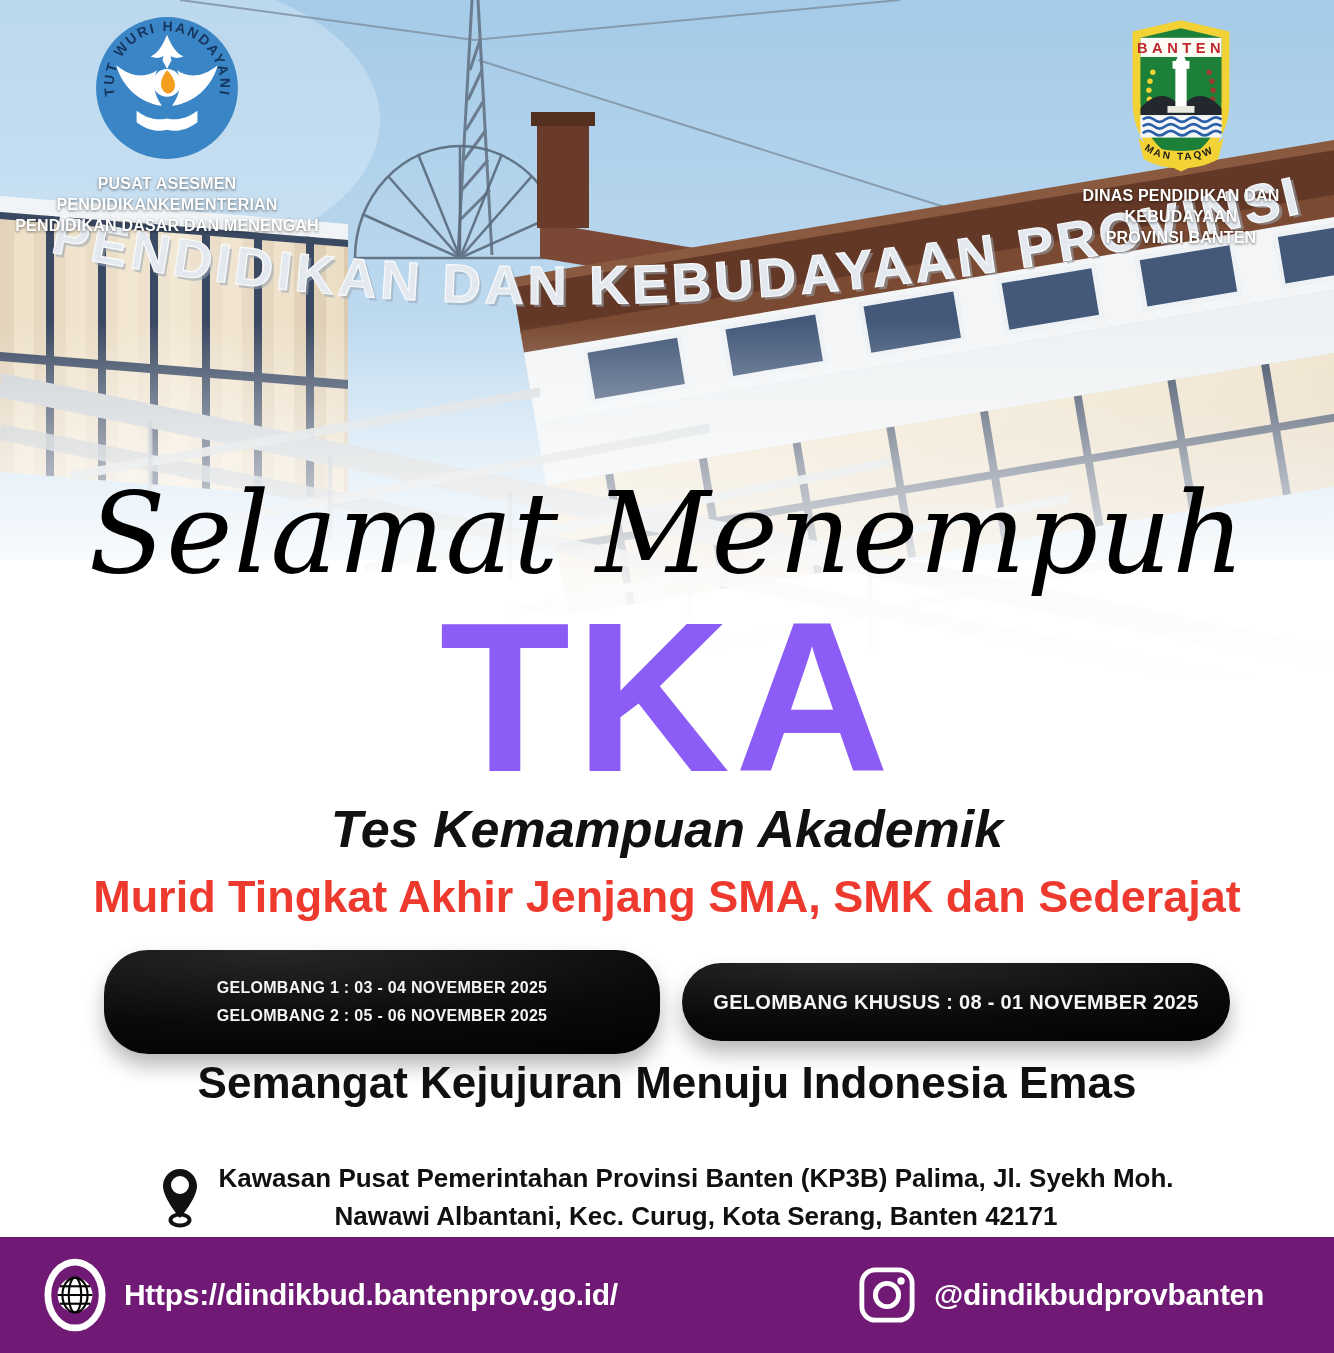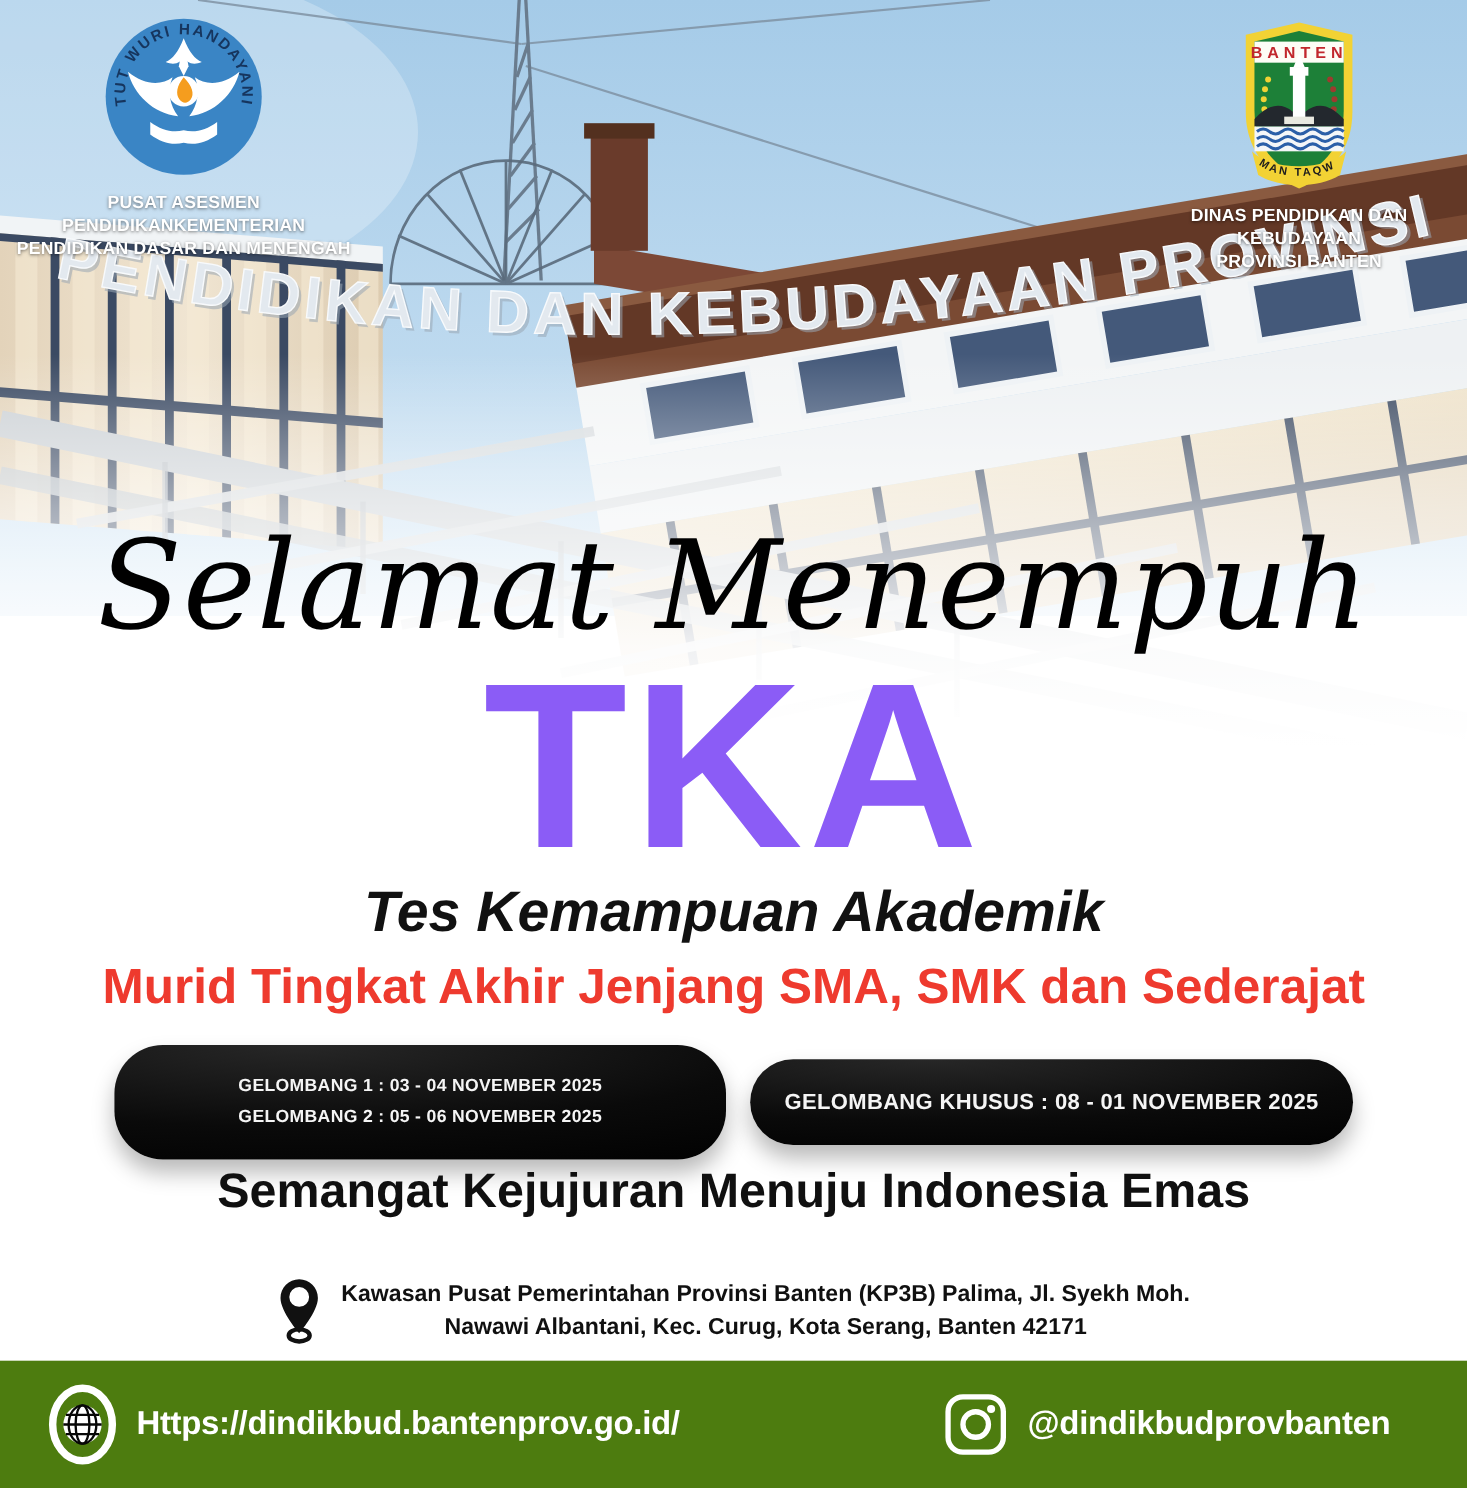--- a/index.html
+++ b/index.html
@@ -54,27 +54,27 @@
   }
   .pill-left  { width:556px; height:104px; font-size:16px; line-height:1.75; letter-spacing:.3px; }
   .pill-right { width:548px; height:78px; font-size:20px; letter-spacing:.3px; }
   
   .slogan { top:1058px; font-size:44px; font-weight:700; color:#101010; z-index:4; }
   .address {
     position:absolute; top:1160px; left:0; right:0; z-index:4;
     display:flex; justify-content:center; align-items:center; gap:18px;
   }
   .address-text {
-    font-size:21px; font-weight:700; color:#101010;
+    font-size:26px; font-weight:700; color:#101010;
     line-height:1.45; text-align:center;
   }
   
   .footer {
     position:absolute; left:0; top:1237px; width:1334px; height:116px;
-    background:#4d7c0f; z-index:6;
+    background:#701a75; z-index:6;
     display:flex; align-items:center; justify-content:space-between;
     padding:0 70px 0 44px;
     gap:36px;
   }
   .footer-item { display:flex; align-items:center; gap:18px; }
   .footer-text {
     color:#ffffff; font-size:30px; font-weight:700; letter-spacing:-.3px;
   }
 </style>
 </head>

